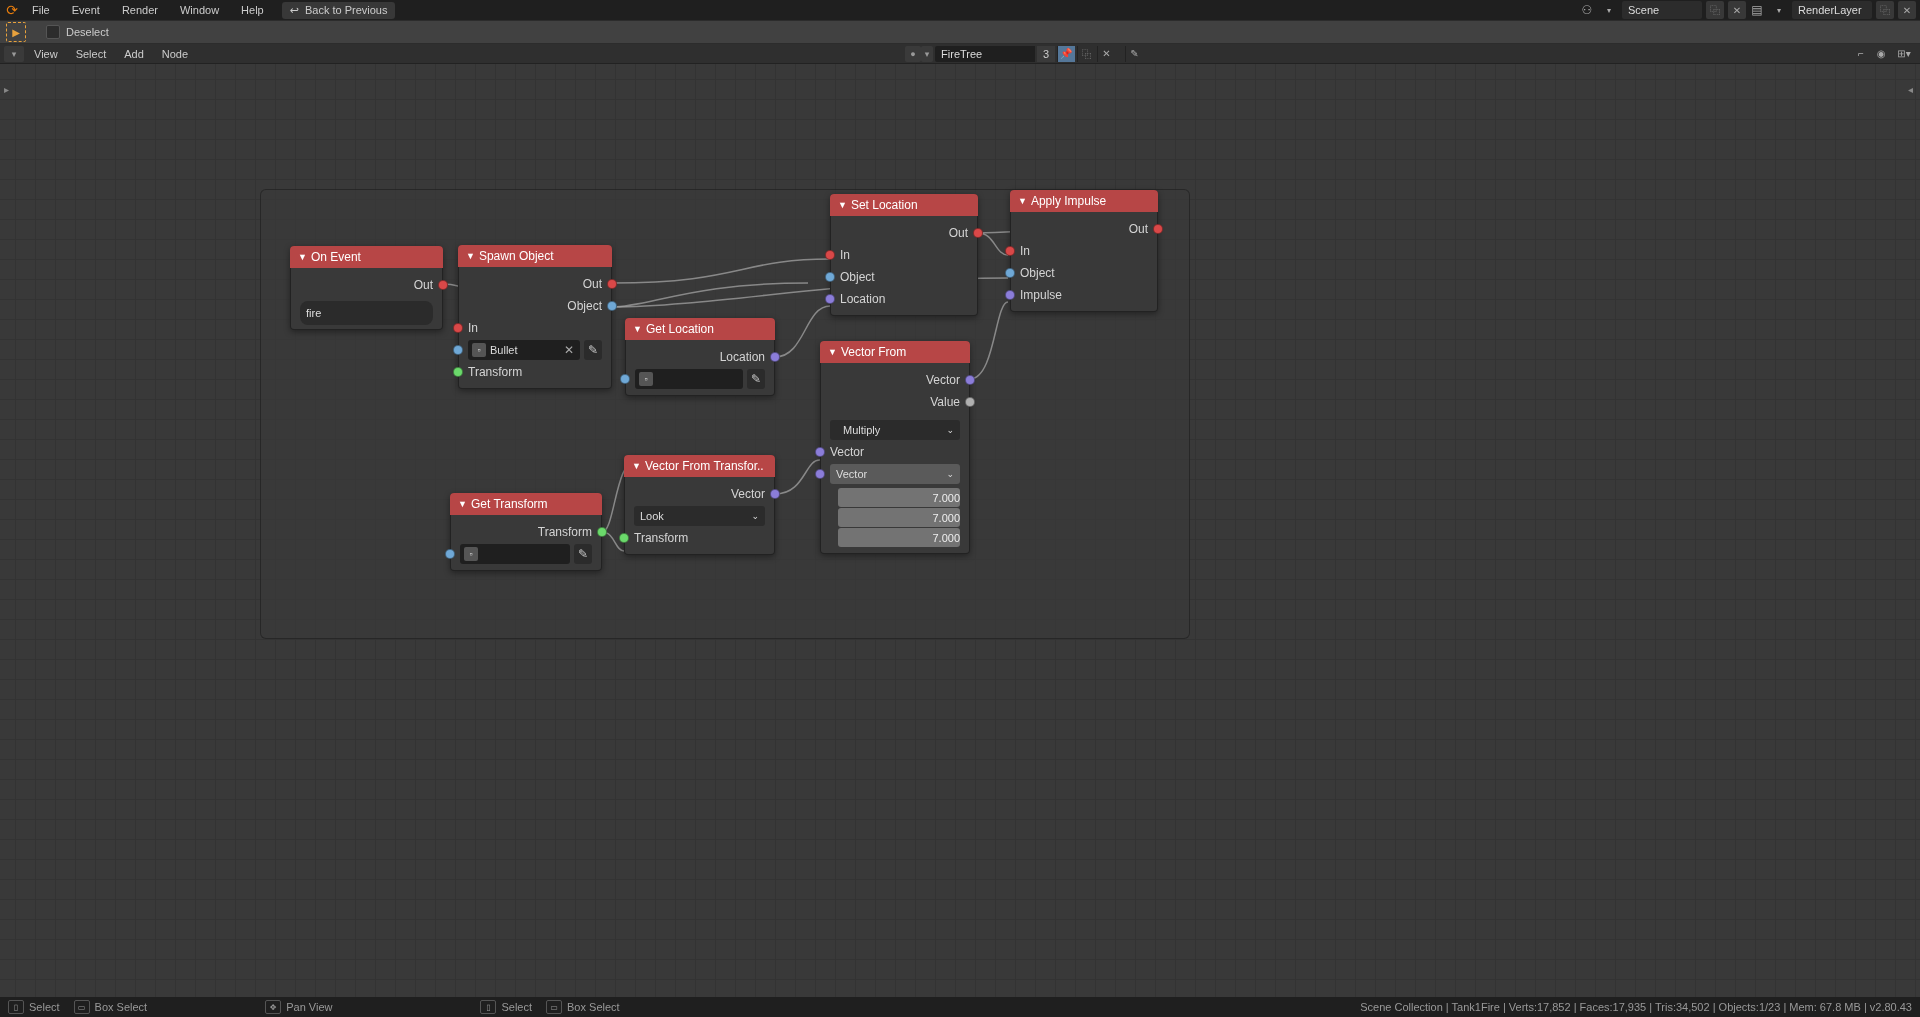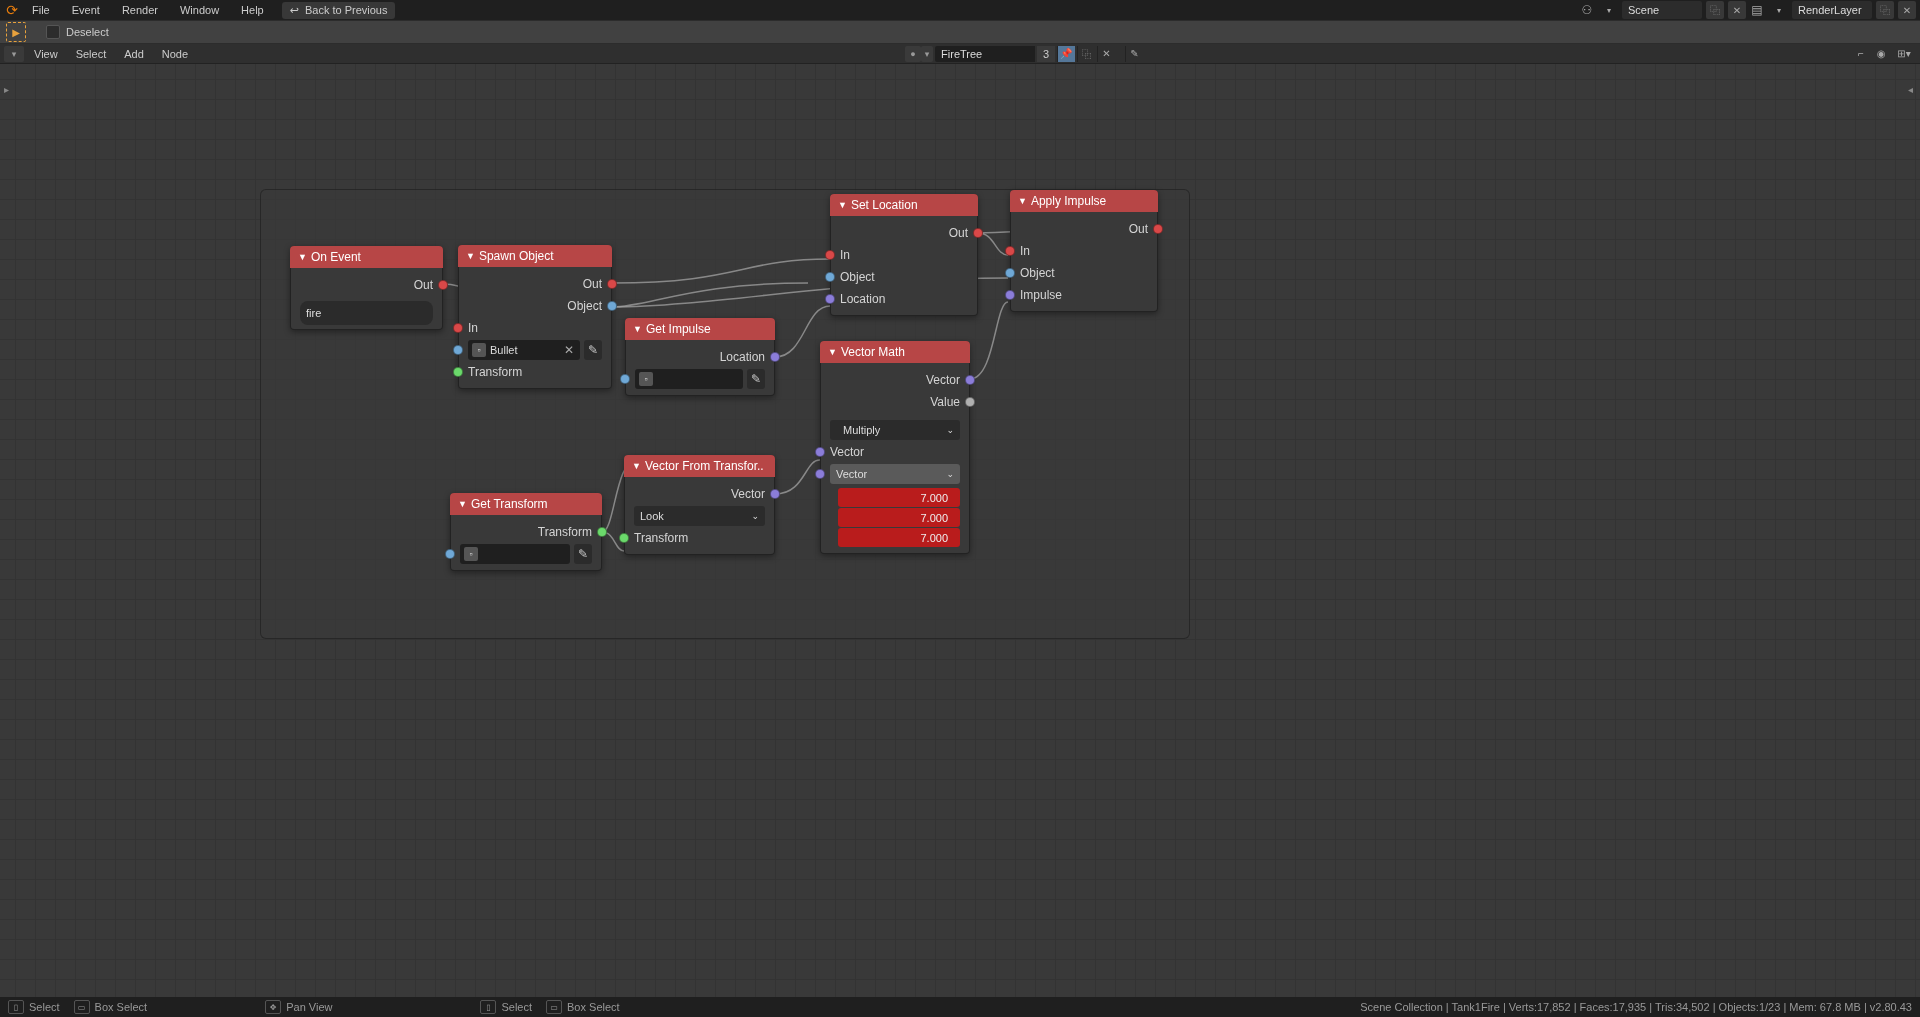--- a/index.html
+++ b/index.html
@@ -51,21 +51,21 @@
 .sock { position:absolute; width:10px; height:10px; border-radius:50%; top:50%; transform:translateY(-50%); border:1px solid rgba(0,0,0,0.4); }
 .sock.in { left:-5px; } .sock.out { right:-5px; }
 .s-flow{background:#d94848;} .s-obj{background:#6fa8d6;} .s-tr{background:#6bd96b;} .s-vec{background:#8b7dd9;} .s-val{background:#b0b0b0;}
 .inp { background:#2b2b2b; border-radius:8px; height:20px; padding:12px 6px; color:#ddd; display:flex; align-items:center; font-size:11px; }
 .obj-field { background:#1f1f1f; border-radius:3px; height:20px; padding:0 4px; display:flex; align-items:center; gap:4px; font-size:11px; color:#ddd; }
 .obj-ico { width:14px; height:14px; background:#555; border-radius:2px; display:flex; align-items:center; justify-content:center; font-size:9px; }
 .x-btn{color:#aaa; cursor:pointer; padding:0 2px; font-size:12px;}
 .eyedrop{width:18px; height:20px; background:#2b2b2b; border-radius:3px; display:flex; align-items:center; justify-content:center; color:#ccc; font-size:12px; cursor:pointer; margin-left:2px;}
 .dropdown { background:#2b2b2b; border-radius:3px; height:20px; padding:0 6px; display:flex; align-items:center; justify-content:space-between; font-size:11px; color:#ddd; }
 .dropdown.hl { background:#5a5a5a; }
-.numf { background:#b91c1c; border-radius:3px; height:19px; display:flex; align-items:center; justify-content:flex-end; padding:0 12px; font-size:11px; color:#eee; margin:1px 0;}
+.numf { background:#737373; border-radius:3px; height:19px; display:flex; align-items:center; justify-content:flex-end; padding:0 0; font-size:11px; color:#eee; margin:1px 0;}
 
 svg.wires { position:absolute; left:0; top:0; width:100%; height:100%; pointer-events:none; }
 svg.wires path { fill:none; stroke:#aaa; stroke-width:1.5; opacity:0.7; }
 
 
 .statusbar { position:absolute; bottom:0; left:0; right:0; height:20px; background:#1f1f1f; display:flex; align-items:center; padding:0 8px; font-size:11px; color:#999; }
 .sb-left { display:flex; gap:14px; align-items:center; }
 .sb-item { display:flex; align-items:center; gap:5px; }
 .sb-ico { width:16px; height:14px; border:1px solid #555; border-radius:2px; display:flex; align-items:center; justify-content:center; font-size:8px; }
 .sb-right { margin-left:auto; }
@@ -200,21 +200,21 @@
         <div class="row">
             <span class="sock in s-tr"></span>
             <span>Transform</span>
           </div>
       </div>
     </div>
 
     <div class="node" style="left:365px;top:129px;width:150px;">
       <div class="node-header">
           <span class="tri">▼</span>
-          <span>Get Impulse</span>
+          <span>Get Location</span>
         </div>
       <div class="node-body">
         <div class="row out">
             <span>Location</span>
             <span class="sock out s-vec"></span>
           </div>
         <div class="row" style="gap:2px;">
             <span class="sock in s-obj"></span>
           <div class="obj-field" style="flex:1;">
               <span class="obj-ico">▫</span>
@@ -288,21 +288,21 @@
         <div class="row">
             <span class="sock in s-vec"></span>
             <span>Location</span>
           </div>
       </div>
     </div>
 
     <div class="node" style="left:560px;top:152px;width:150px;">
       <div class="node-header">
           <span class="tri">▼</span>
-          <span>Vector Math</span>
+          <span>Vector From</span>
         </div>
       <div class="node-body">
         <div class="row out">
             <span>Vector</span>
             <span class="sock out s-vec"></span>
           </div>
         <div class="row out">
             <span>Value</span>
             <span class="sock out s-val"></span>
           </div>

